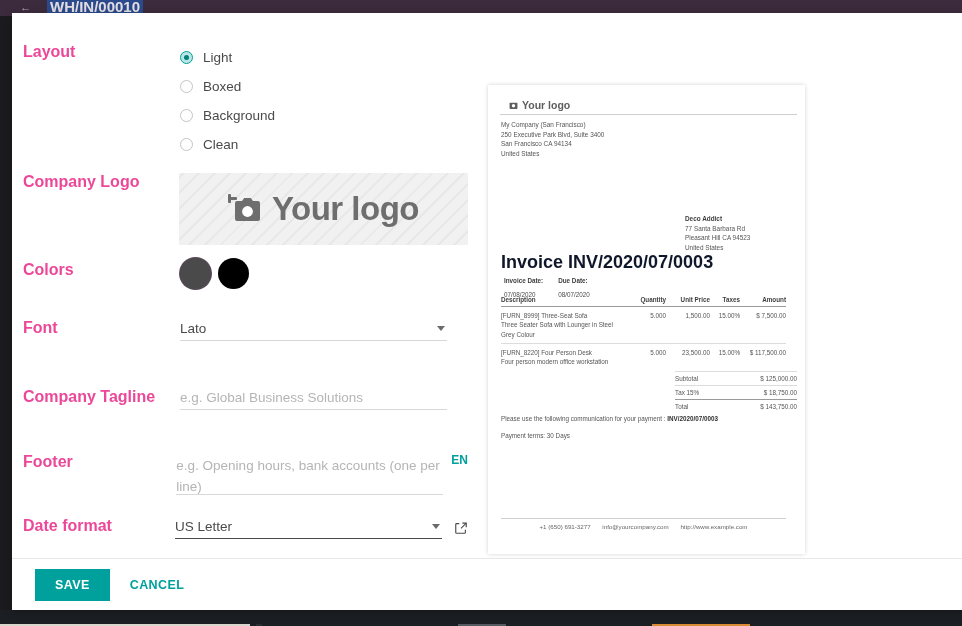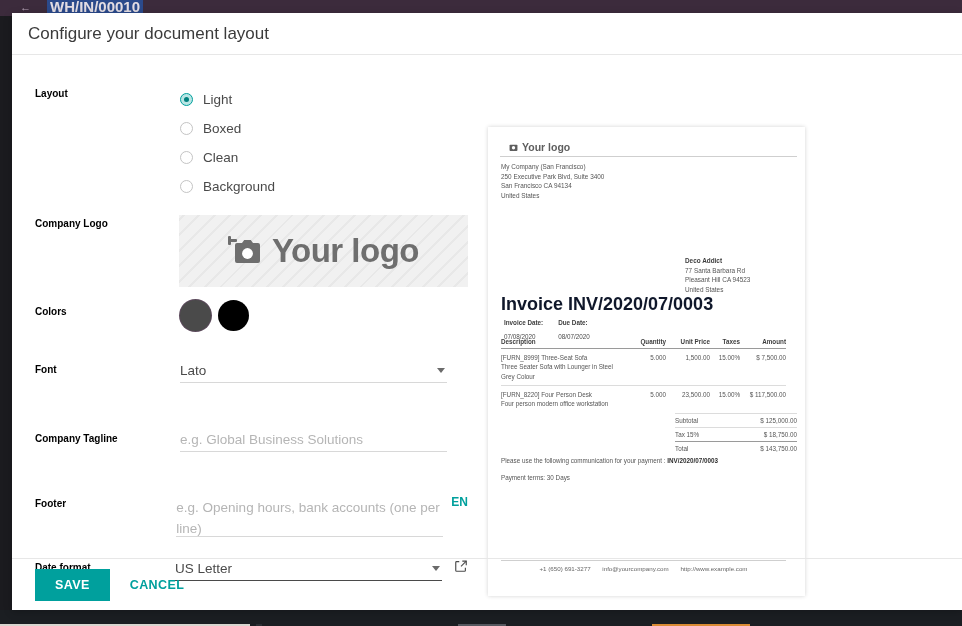--- a/index.html
+++ b/index.html
@@ -95,22 +95,22 @@
     width: 478px; height: 503px;
     padding: 30px 0 0 0;
   }
   .field-row {
     display: flex;
     align-items: flex-start;
     margin-bottom: 0;
   }
   .field-label {
     width: 168px;
-    padding-left: 23px;
-    font-size: 10px; font-weight: 700; color: #000000;
+    padding-left: 11px;
+    font-size: 16px; font-weight: 700; color: #ec4899;
     line-height: 18px;
   }
   .field-ctrl { flex: 1; padding-right: 22px; }
 
   
   .radio-opt {
     display: flex; align-items: center;
     height: 29px;
   }
   .radio-mark {
@@ -298,46 +298,43 @@
 
 <div id="os-taskbar">
   <div class="taskbar-seg" style="left:0px;width:250px;background:#d8d5cf;"></div>
   <div class="taskbar-seg" style="left:256px;width:6px;background:#2b2f34;"></div>
   <div class="taskbar-seg" style="left:458px;width:48px;background:#55585f;"></div>
   <div class="taskbar-seg" style="left:652px;width:98px;background:#d98b34;"></div>
 </div>
 
 <div id="modal">
 
-  <div id="modal-header">
-    <div id="modal-title">Configure your document layout</div>
-  </div>
 
   <div id="modal-body">
 
     <div id="settings-col">
 
       <div class="field-row" style="margin-bottom:14px;">
         <div class="field-label">Layout</div>
         <div class="field-ctrl">
           <div class="radio-opt selected">
             <span class="radio-mark"></span>
             <span class="radio-label">Light</span>
           </div>
           <div class="radio-opt">
             <span class="radio-mark"></span>
             <span class="radio-label">Boxed</span>
           </div>
           <div class="radio-opt">
             <span class="radio-mark"></span>
-            <span class="radio-label">Clean</span>
+            <span class="radio-label">Background</span>
           </div>
           <div class="radio-opt">
             <span class="radio-mark"></span>
-            <span class="radio-label">Background</span>
+            <span class="radio-label">Clean</span>
           </div>
         </div>
       </div>
 
       <div class="field-row" style="margin-bottom:8px;">
         <div class="field-label">Company Logo</div>
         <div class="field-ctrl">
           <div id="company-logo-placeholder">
             <div id="logo-inner">
               <svg width="34" height="30" viewBox="0 0 34 30">
@@ -384,21 +381,21 @@
       <div class="field-row" style="margin-bottom:22px;margin-top:43px;">
         <div class="field-label">Footer</div>
         <div class="field-ctrl" style="display:flex;align-items:flex-start;">
           <textarea id="footer-textarea" placeholder="e.g. Opening hours, bank accounts (one per line)" style=""></textarea>
           <span id="translate-badge">EN</span>
         </div>
       </div>
 
       <div class="field-row">
         <div class="field-label">Date format</div>
-        <div class="field-ctrl" style="display:flex;align-items:flex-start;">
+        <div class="field-ctrl" style="display:flex;align-items:flex-end;">
           <div class="select-wrap">
             <input class="text-input" id="paper-format-input" readonly="" value="US Letter" style="">
             <span class="caret"></span>
           </div>
           <span id="paper-format-external-link">
             <svg width="14" height="14" viewBox="0 0 16 16" fill="none" stroke="#4a4a4a" stroke-width="1.3">
               <path d="M6 3 H3 a1 1 0 0 0 -1 1 v9 a1 1 0 0 0 1 1 h9 a1 1 0 0 0 1 -1 V10"></path>
               <path d="M9.5 2.5 H14 V7"></path>
               <path d="M14 2.5 L8 8.5"></path>
             </svg>

